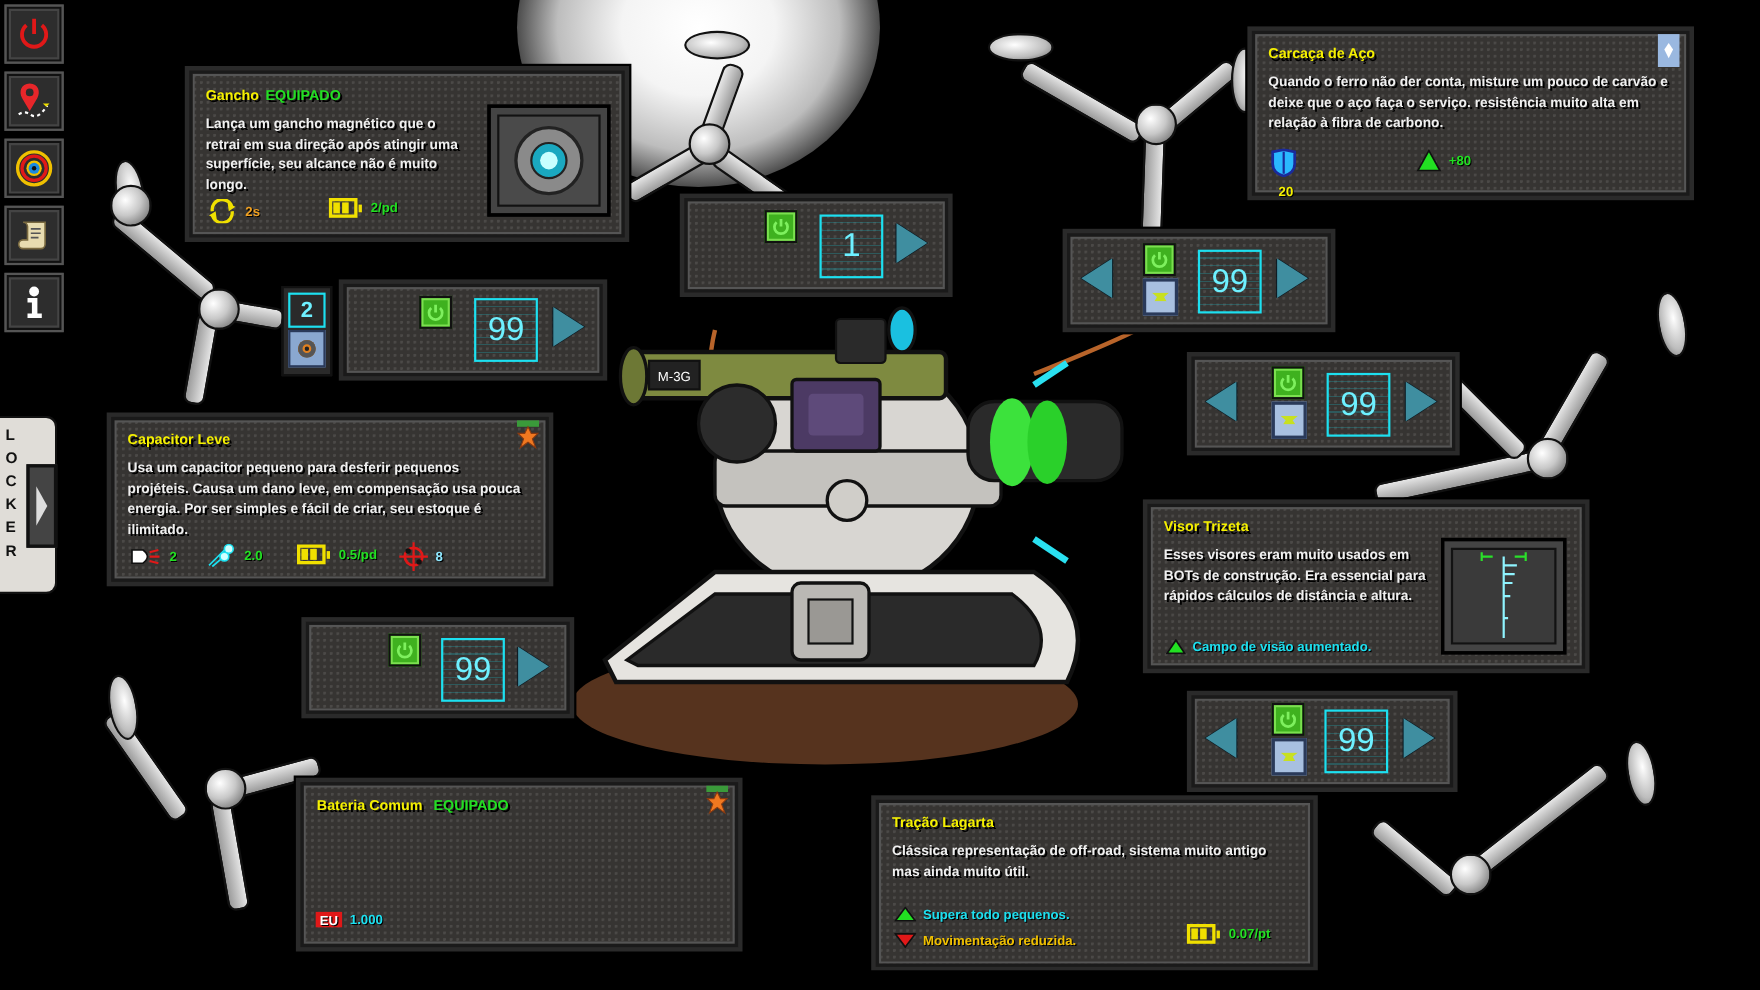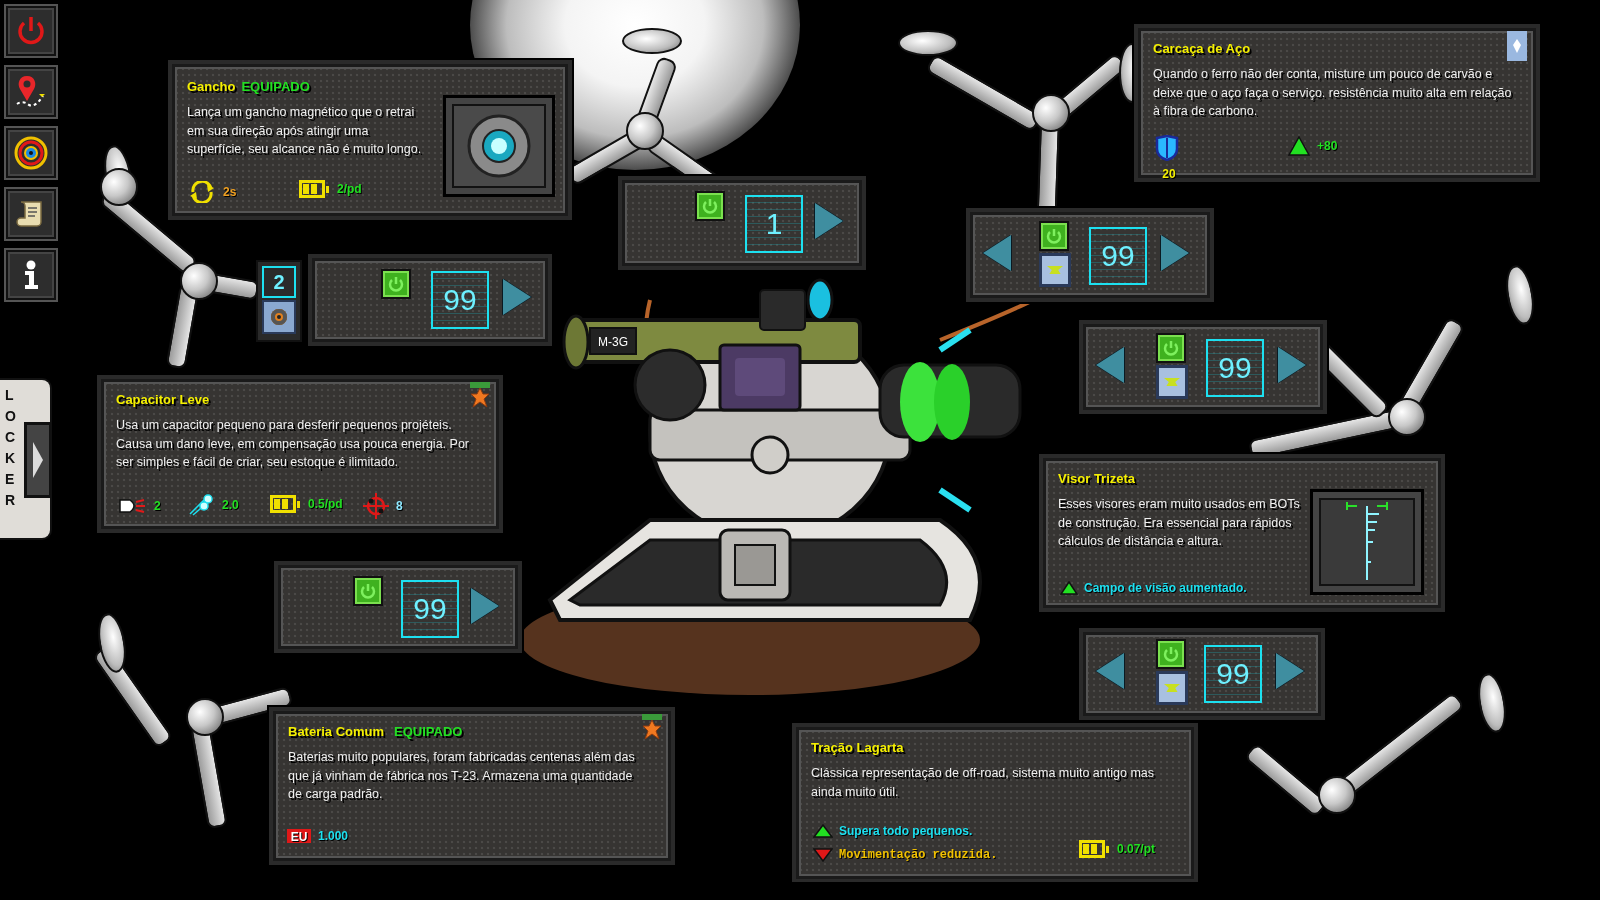--- a/index.html
+++ b/index.html
@@ -15,21 +15,21 @@
   .locker{position:absolute;left:0;top:378px;width:50px;height:158px;background:#e0ddd8;border:2px solid #111;border-left:none;border-radius:0 10px 10px 0;}
   .locker .letters{position:absolute;left:5px;top:8px;display:flex;flex-direction:column;gap:7px;}
   .locker .letters span{font-weight:bold;font-size:14px;color:#111;line-height:14px;}
   .locker .tab{position:absolute;left:24px;top:42px;width:22px;height:70px;background:#444;border:3px solid #111;display:flex;align-items:center;justify-content:center;}
   .locker .tab i{width:0;height:0;border-top:18px solid transparent;border-bottom:18px solid transparent;border-left:10px solid #ddd;}
   .panel{position:absolute;background:#363432;
     background-image:radial-gradient(circle at 2px 2px,#4b4947 1.2px,transparent 1.6px);background-size:6px 6px;
     border:3px solid #1a1a1a;box-shadow:0 0 0 4px #2a2a2a,0 0 0 6px #000,inset 0 0 0 2px #555;}
   .ptitle{position:absolute;font-weight:bold;font-size:13px;color:#f5f000;text-shadow:2px 2px 0 #000;}
   .equip{color:#22e022;margin-left:6px;margin-top:32px;}
-  .ptext{position:absolute;font-weight:normal;font-size:12.5px;line-height:18.5px;color:#f0f0f0;text-shadow:2px 2px 0 #000;}
+  .ptext{position:absolute;font-weight:bold;font-size:12.5px;line-height:18.5px;color:#f0f0f0;text-shadow:2px 2px 0 #000;}
   .stat{position:absolute;display:flex;align-items:center;gap:6px;font-weight:bold;font-size:12px;text-shadow:1px 1px 0 #000;}
   .battery{width:26px;height:18px;border:3px solid #f0e000;position:relative;box-sizing:border-box;display:flex;gap:2px;padding:1px;}
   .battery::after{content:"";position:absolute;right:-7px;top:3px;width:3px;height:7px;background:#f0e000;}
   .battery b{flex:0 0 6px;background:#f0e000;}
   .medal{position:absolute;width:20px;height:30px;}
   .slot{position:absolute;background:#363432;
     background-image:radial-gradient(circle at 2px 2px,#4b4947 1.2px,transparent 1.6px);background-size:6px 6px;
     border:3px solid #1a1a1a;box-shadow:0 0 0 4px #2a2a2a,0 0 0 6px #000,inset 0 0 0 2px #555;}
   .pwr{position:absolute;width:26px;height:26px;background:#3fb11f;border:2px solid #111;box-shadow:inset 0 0 0 2px #7be04f;display:flex;align-items:center;justify-content:center;}
   .pwr svg{width:18px;height:18px;}
@@ -306,21 +306,20 @@
       <line x1="64" y1="14" x2="74" y2="14" stroke="#2ae02a" stroke-width="2"></line>
       <line x1="74" y1="10" x2="74" y2="18" stroke="#2ae02a" stroke-width="2"></line>
     </svg>
   </div>
 </div>
 
 <div class="panel" style="left:273px;top:711px;width:392px;height:144px;">
   <div class="ptitle" style="left:12px;top:10px;">
     <span>Bateria Comum</span><span class="equip" style="margin-left:10px;">EQUIPADO</span>
   </div>
-  <div class="ptext" style="left:12px;top:34px;width:360px;">Baterias muito populares, foram fabricadas centenas além das que já vinham de fábrica nos T-23. Armazena uma quantidade de carga padrão.</div>
   <div class="stat" style="left:10px;top:114px;">
     <svg width="26" height="16" viewBox="0 0 26 16">
         <rect x="1" y="1" width="24" height="14" fill="#e01818"></rect>
         <text x="13" y="13" font-size="12" font-weight="bold" fill="#fff" text-anchor="middle" font-family="Liberation Sans, sans-serif">EU</text>
       </svg>
     <span style="color:#1de0f0;">1.000</span>
   </div>
   <div class="medal" style="right:6px;top:0;">
     <svg width="20" height="30" viewBox="0 0 20 30">
         <rect x="0" y="0" width="20" height="6" fill="#3a9a3a"></rect>
@@ -331,21 +330,21 @@
 
 <div class="panel" style="left:796px;top:727px;width:392px;height:146px;">
   <div class="ptitle" style="left:12px;top:10px;">Tração Lagarta</div>
   <div class="ptext" style="left:12px;top:34px;width:360px;">Clássica representação de off-road, sistema muito antigo mas ainda muito útil.</div>
   <div class="stat" style="left:14px;top:94px;">
     <svg width="20" height="14" viewBox="0 0 20 14">
         <path d="M10 1 L19 13 L1 13Z" fill="#22e022" stroke="#111" stroke-width="1.5"></path>
       </svg>
     <span style="color:#1de0f0;">Supera todo pequenos.</span>
   </div>
-  <div class="stat" style="left:14px;top:118px;font-family:Liberation Mono, monospace;">
+  <div class="stat" style="left:14px;top:118px;">
     <svg width="20" height="14" viewBox="0 0 20 14">
         <path d="M1 1 L19 1 L10 13Z" fill="#e01818" stroke="#111" stroke-width="1.5"></path>
       </svg>
     <span style="color:#f0c000;">Movimentação reduzida.</span>
   </div>
   <div class="stat" style="left:280px;top:110px;">
     <div class="battery">
         <b></b>
         <b></b>
       </div>

